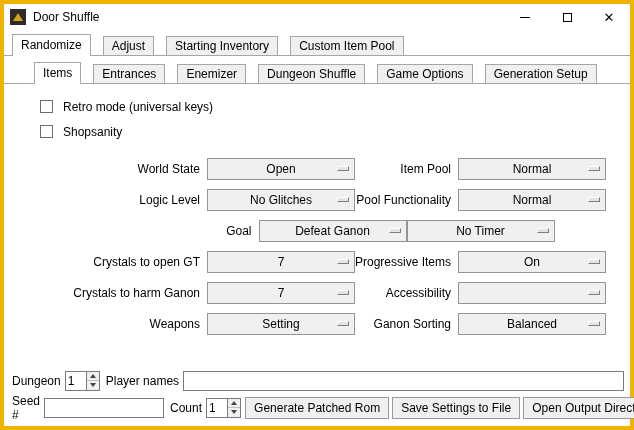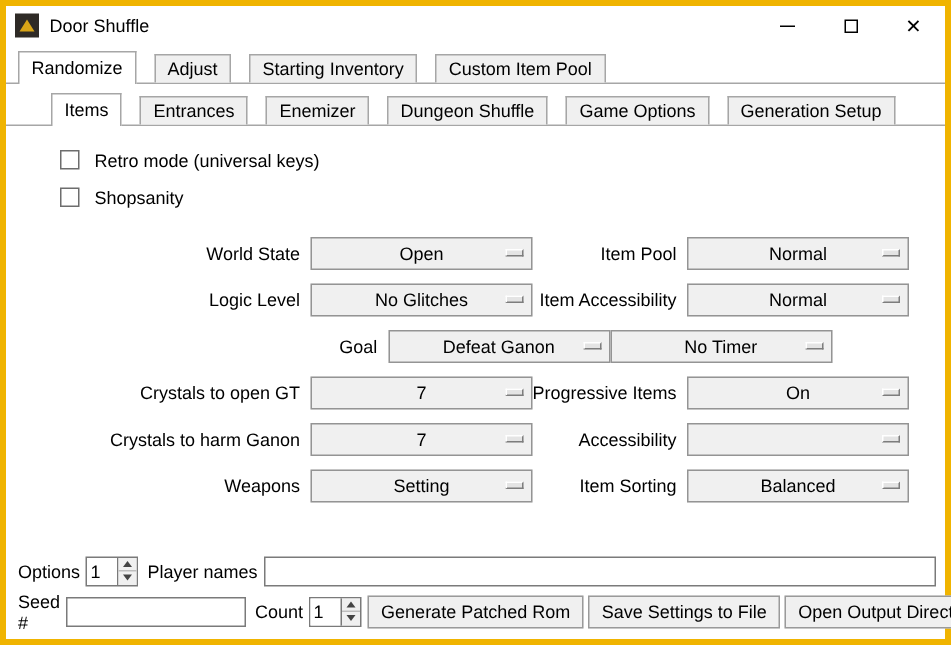--- a/index.html
+++ b/index.html
@@ -115,21 +115,21 @@
           <span class="dd-ind"></span>
         </div>
       </div>
 
       <div class="row">
         <span class="lbl-l">Logic Level</span>
         <div class="dd">
           <span class="dd-val">No Glitches</span>
           <span class="dd-ind"></span>
         </div>
-        <span class="lbl-r">Item Accessibility</span>
+        <span class="lbl-r">Pool Functionality</span>
         <div class="dd">
           <span class="dd-val">Normal</span>
           <span class="dd-ind"></span>
         </div>
       </div>
 
       <div class="row">
         <span class="lbl-l">Goal</span>
         <div class="dd">
           <span class="dd-val">Defeat Ganon</span>
@@ -165,34 +165,34 @@
           <span class="dd-ind"></span>
         </div>
       </div>
 
       <div class="row">
         <span class="lbl-l">Weapons</span>
         <div class="dd">
           <span class="dd-val">Setting</span>
           <span class="dd-ind"></span>
         </div>
-        <span class="lbl-r">Item Sorting</span>
+        <span class="lbl-r">Ganon Sorting</span>
         <div class="dd">
           <span class="dd-val">Balanced</span>
           <span class="dd-ind"></span>
         </div>
       </div>
 
     </div>
   </div>
 
   <div class="bottom">
 
     <div class="brow">
-      <span class="mr4">Options</span>
+      <span class="mr4">Dungeon</span>
       <div class="spin mr6">
         <input value="1" style="">
         <div class="spin-btns">
           <div class="spin-b">
               <i class="tri-up"></i>
             </div>
           <div class="spin-b">
               <i class="tri-down"></i>
             </div>
         </div>

